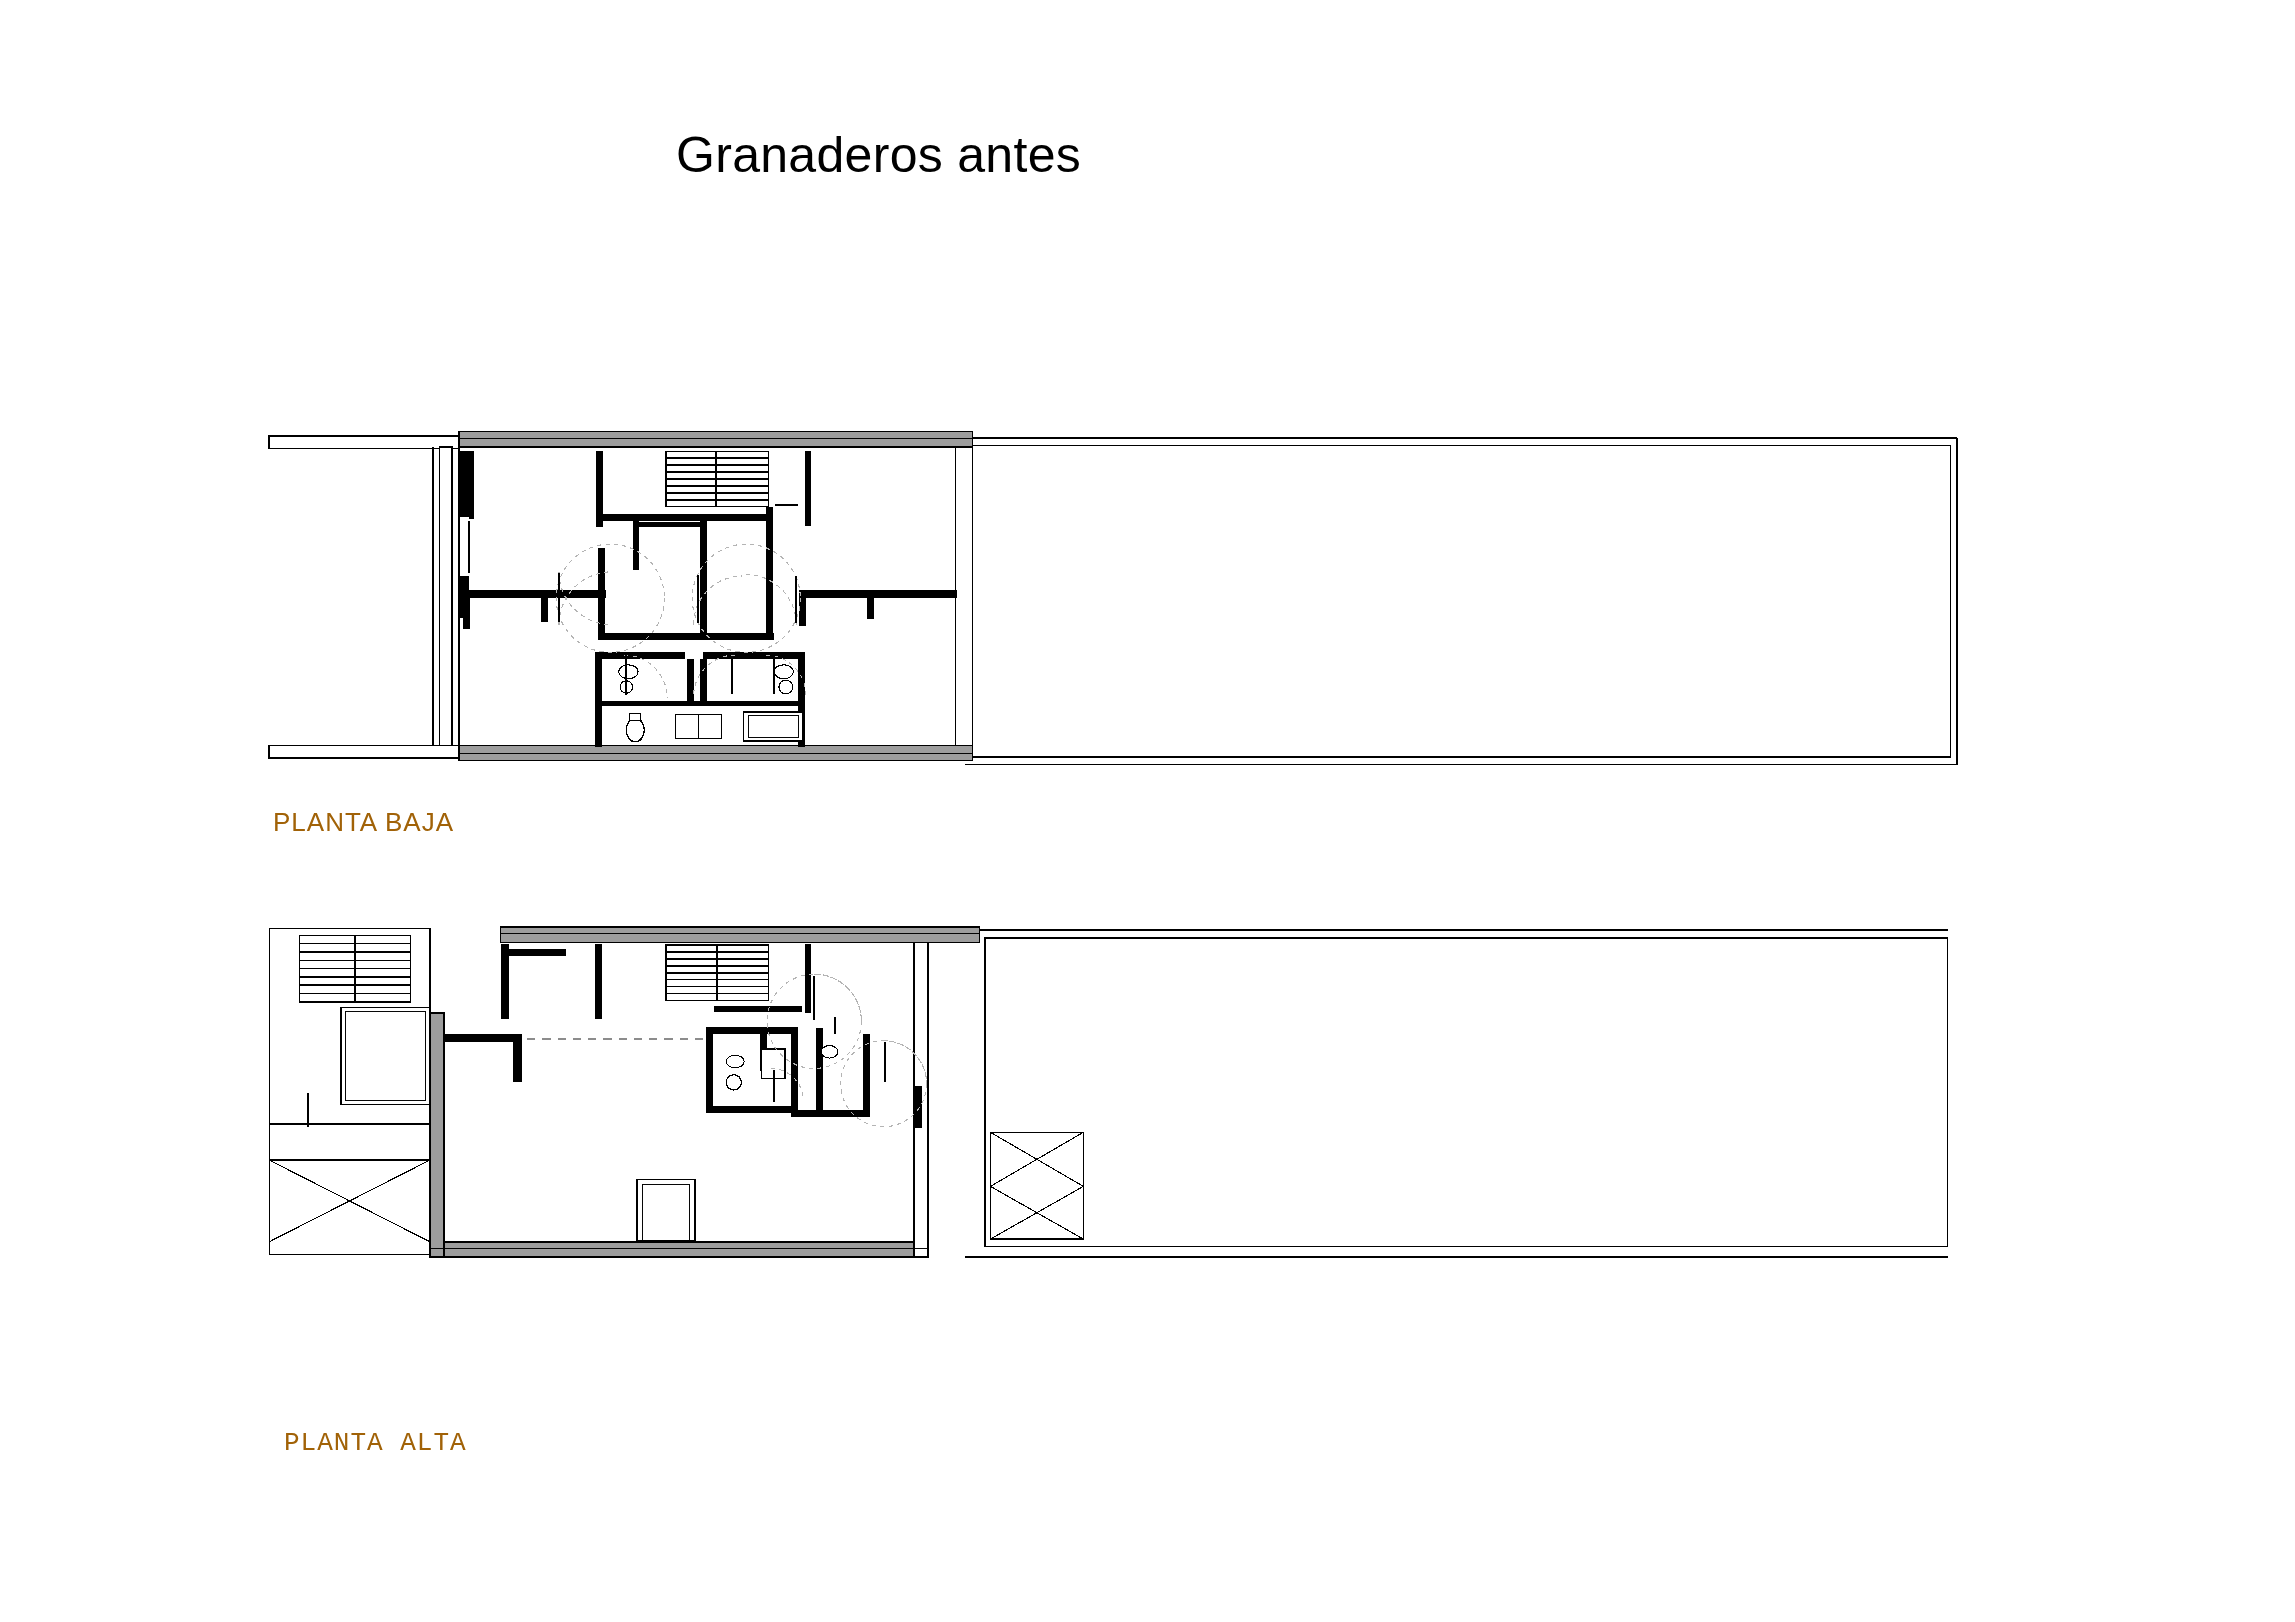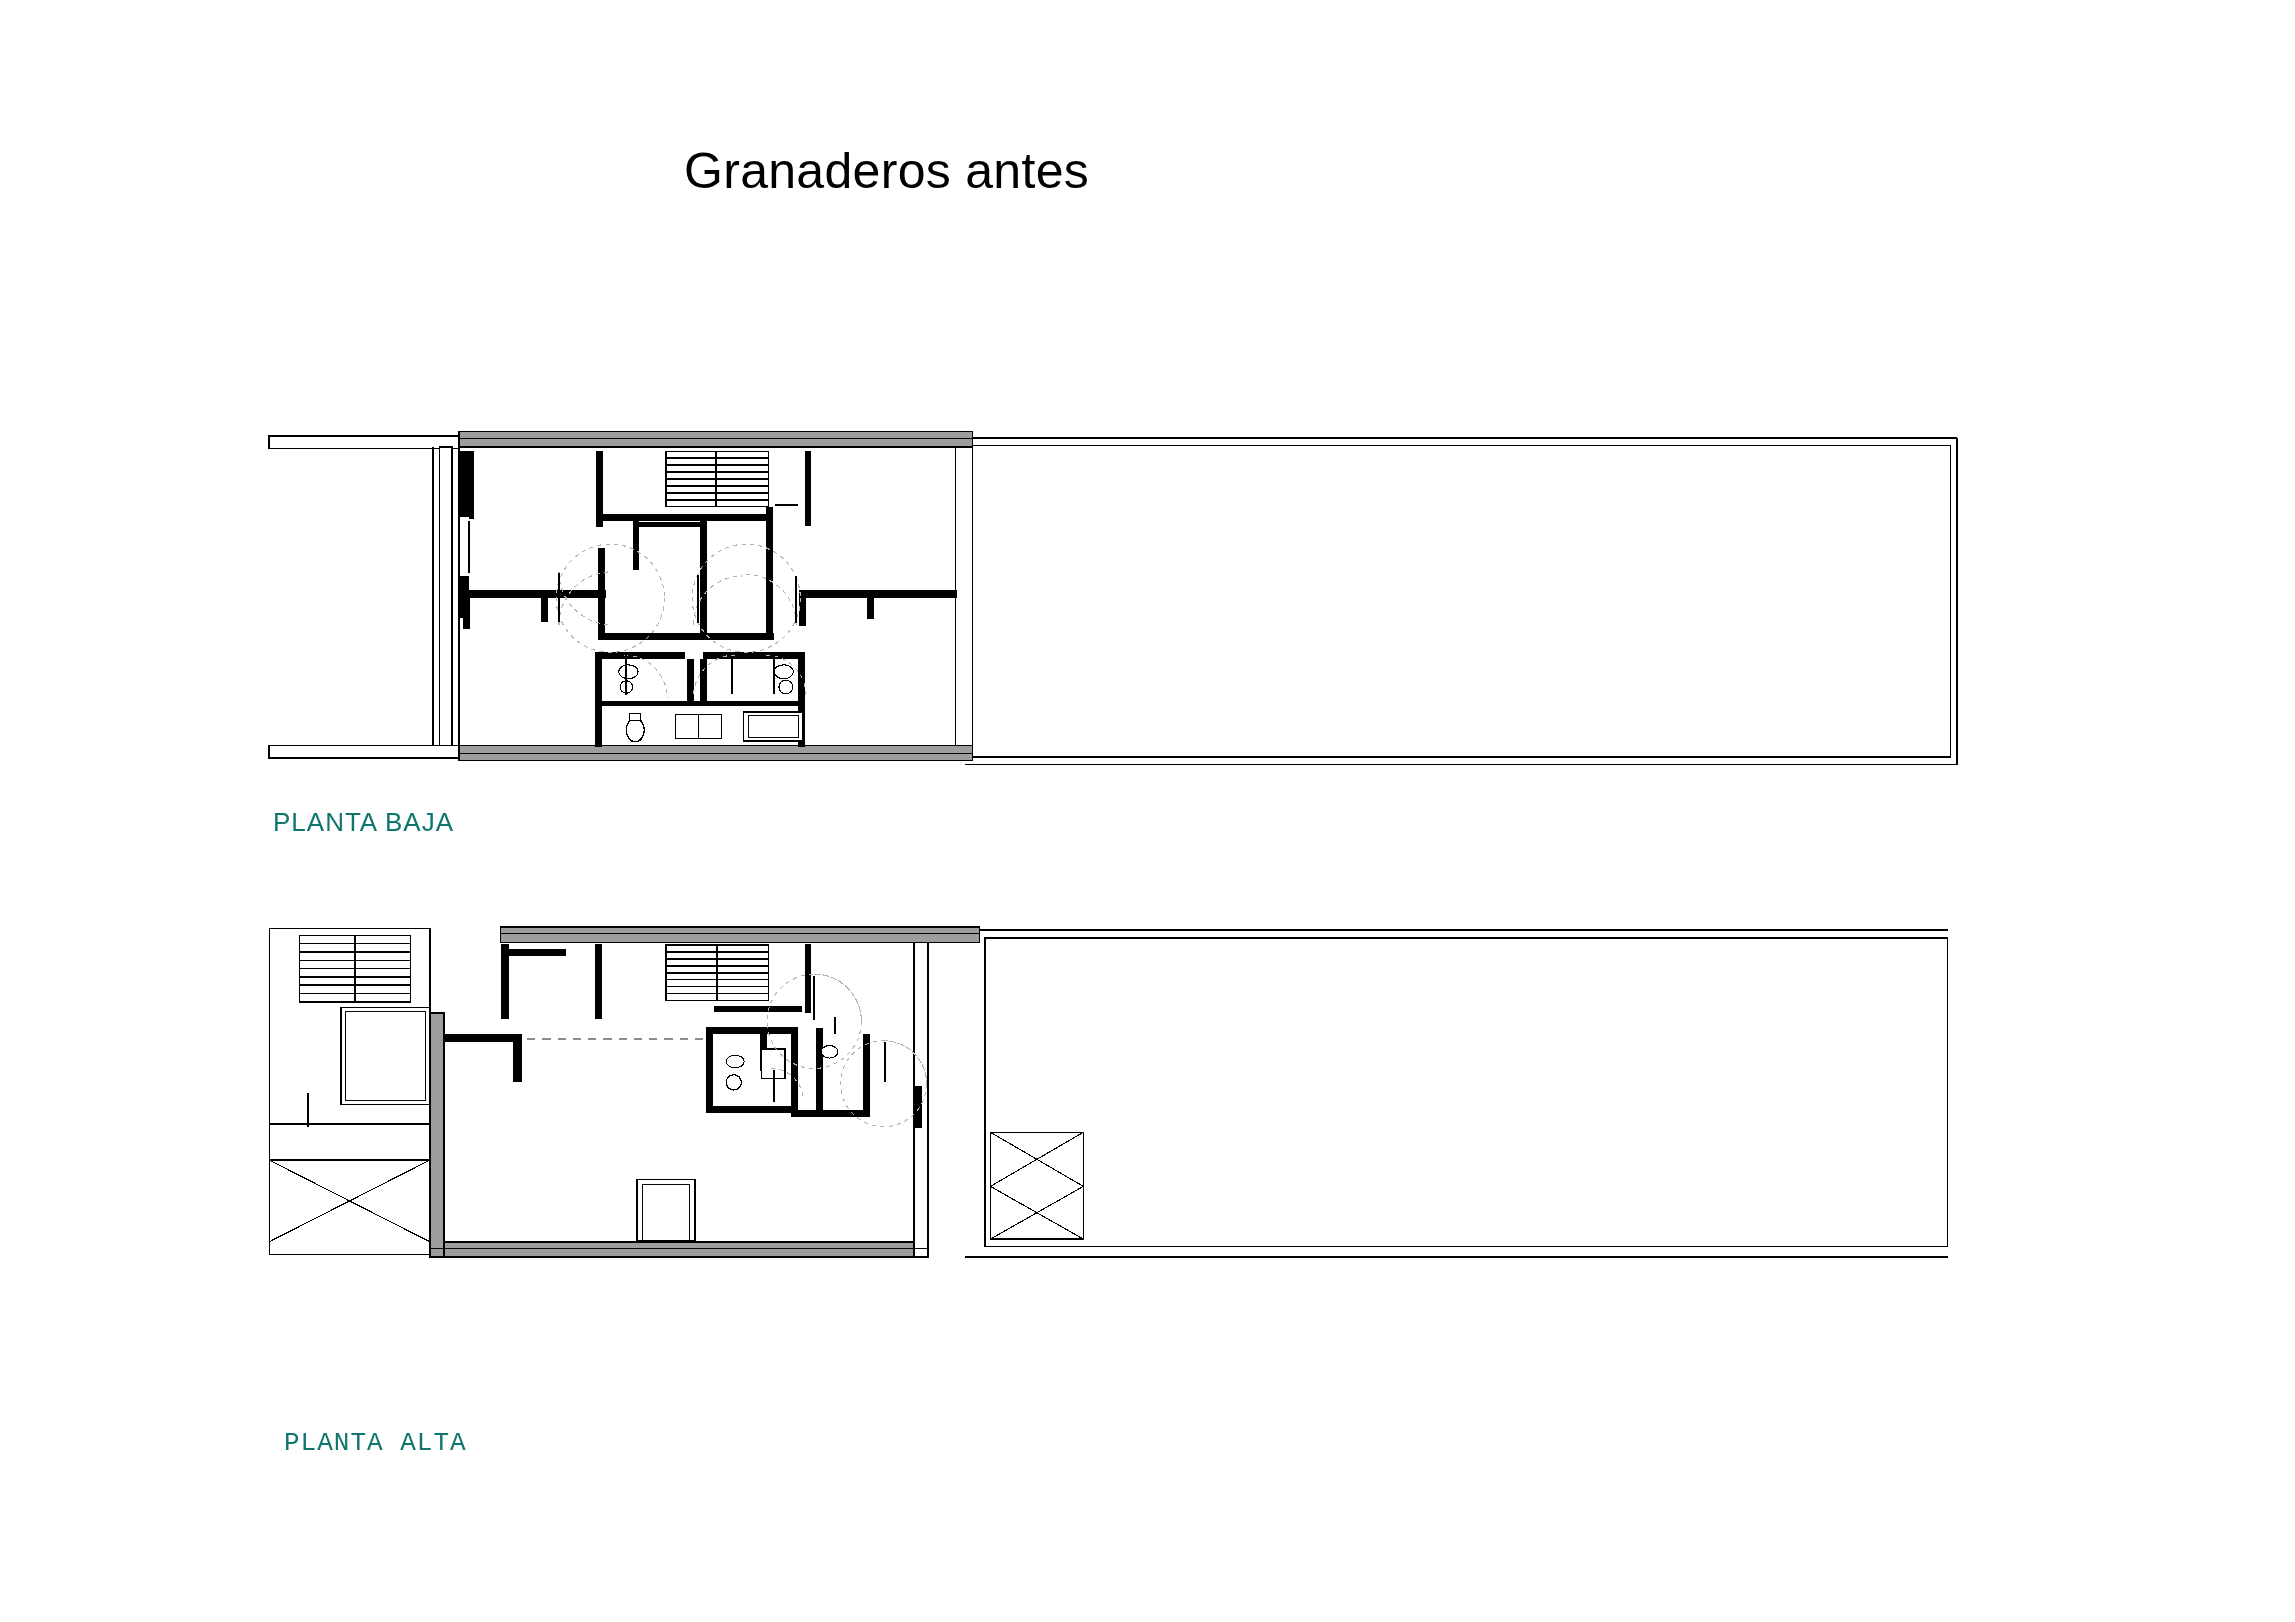--- a/index.html
+++ b/index.html
@@ -15,31 +15,30 @@
     overflow: hidden;
   }
   .sheet {
     position: absolute;
     inset: 0;
     background: #ffffff;
   }
   #drawing-title {
     position: absolute;
     left: 676px;
-    top: 142px;
+    top: 126px;
     font-size: 50px;
     color: #000000;
     letter-spacing: 0.3px;
     white-space: nowrap;
-    margin-left: 8px;
   }
   .plan-label {
     position: absolute;
     font-size: 26px;
-    color: #0f766e;
+    color: #a16207;
     letter-spacing: 1px;
     white-space: nowrap;
   }
   #label-planta-baja { left: 273px; top: 807px; }
   #label-planta-alta { left: 284px; top: 1428px; font-family: Liberation Mono, monospace; }
 
   .plan-svg {
     position: absolute;
     left: 0;
     top: 0;

